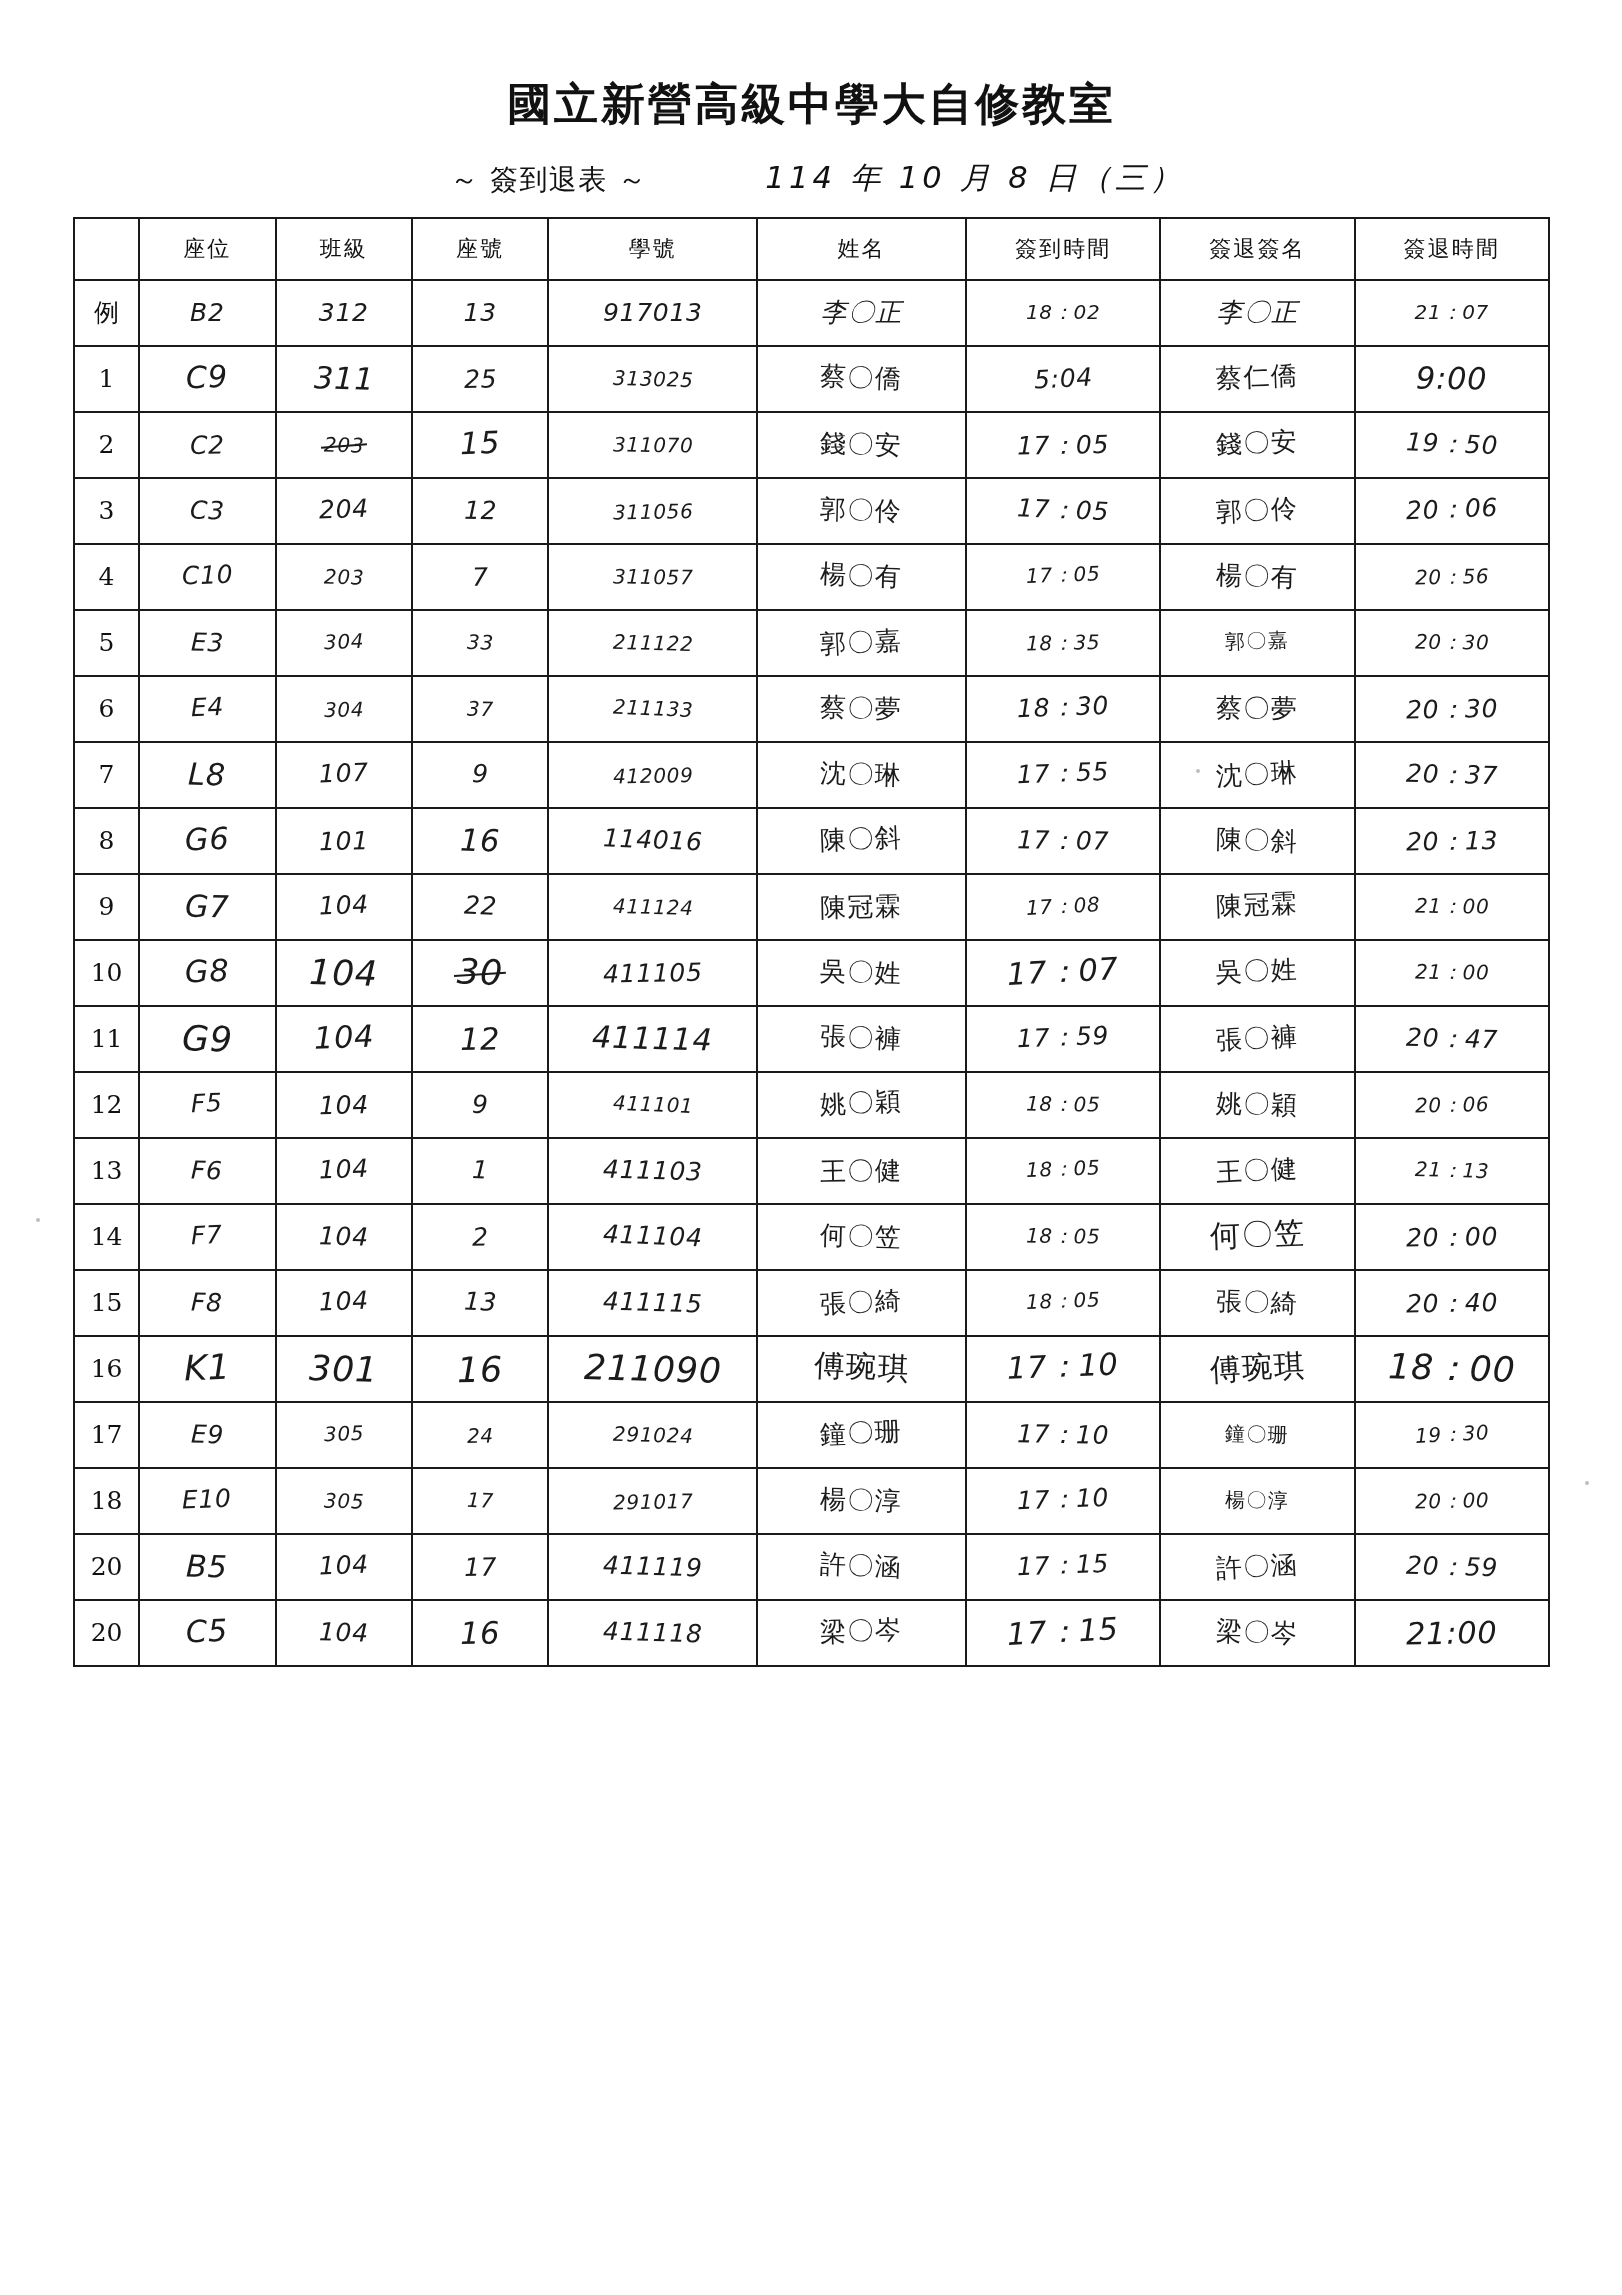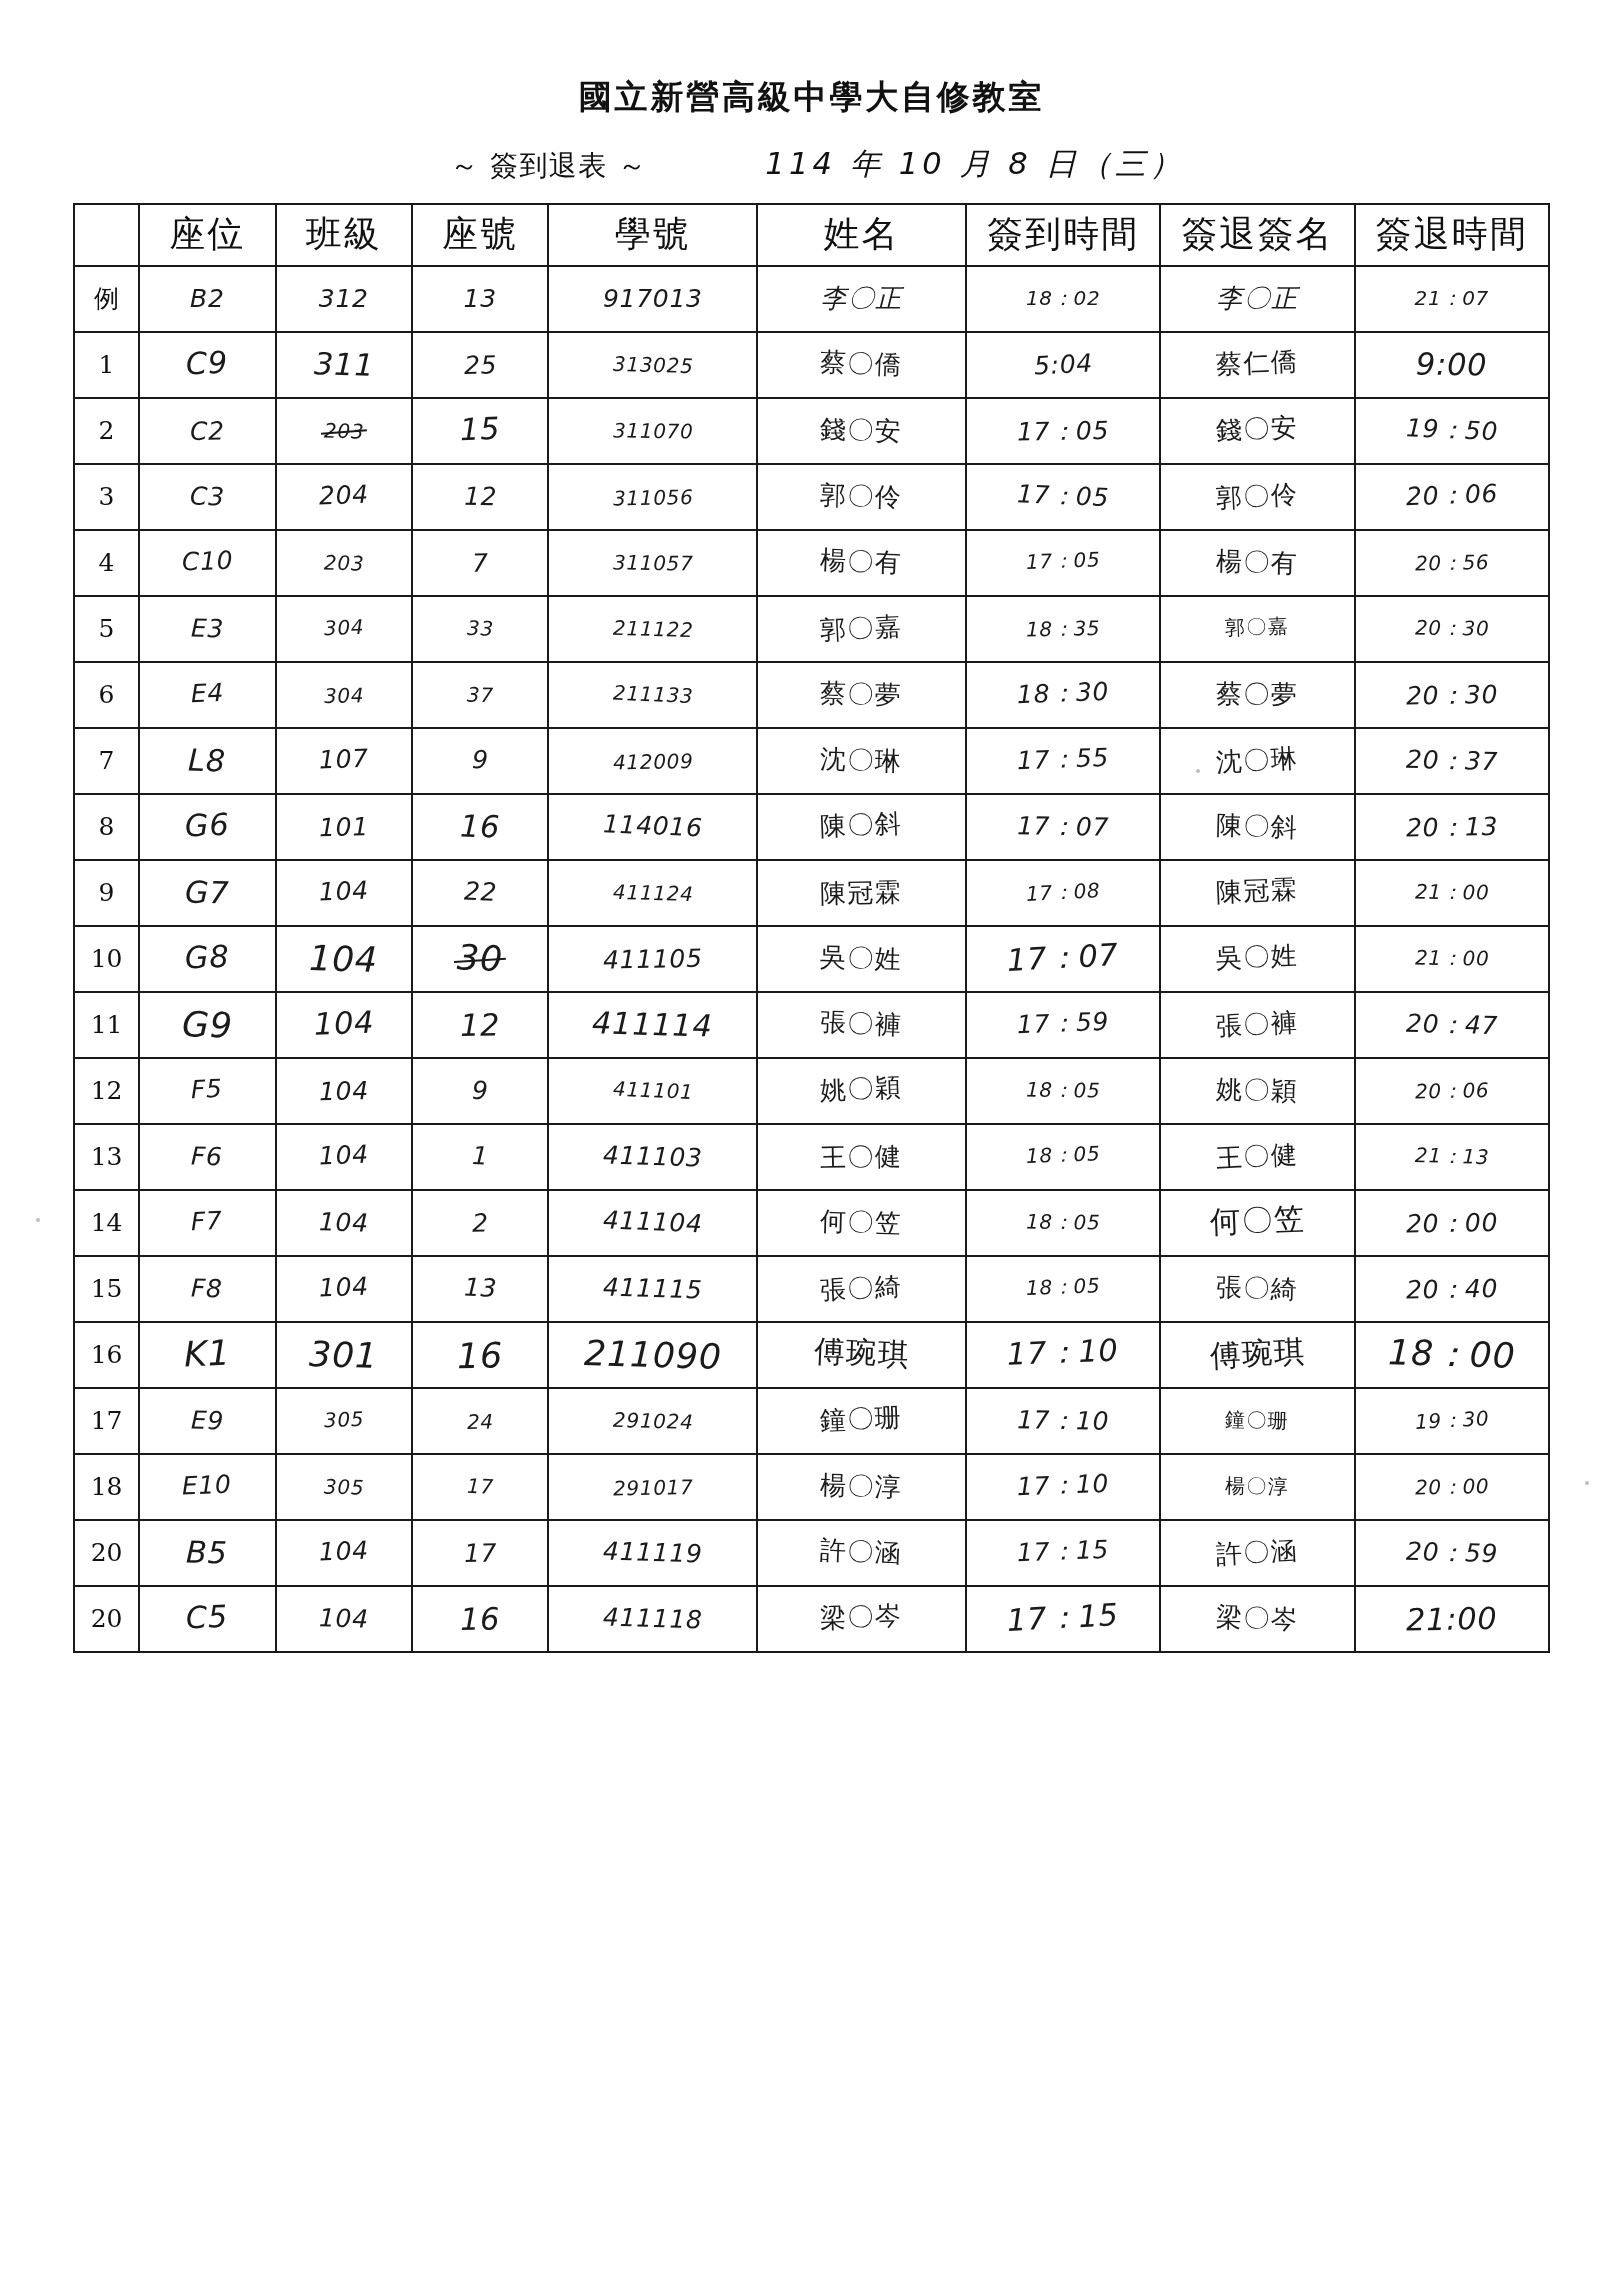--- a/index.html
+++ b/index.html
@@ -19,21 +19,21 @@
     position: relative;
     width: 1623px;
     height: 2295px;
     box-sizing: border-box;
     padding: 0;
   }
   .title {
     text-align: center;
     font-family: "DejaVu Serif", serif;
     font-weight: bold;
-    font-size: 33px;
+    font-size: 44px;
     letter-spacing: 2.8px;
     margin-top: 75px;
   }
   .subtitle-row {
     display: flex;
     align-items: flex-end;
     justify-content: center;
     margin-top: 23.6px;
     font-family: "DejaVu Serif", serif;
     font-size: 28px;
@@ -59,21 +59,21 @@
   table.signsheet td, table.signsheet th {
     border: 2.1px solid #1a1a1a;
     padding: 0;
     text-align: center;
     vertical-align: middle;
     font-weight: normal;
   }
   thead td {
     height: 60px;
     font-family: "DejaVu Serif", serif;
-    font-size: 36px;
+    font-size: 22px;
     letter-spacing: 2.1px;
   }
   tbody td {
     height: 64px;
   }
   .c-idx { width: 61px; }
   .c-seat { width: 130px; }
   .c-class { width: 130px; margin-left: 8px; }
   .c-num { width: 130px; }
   .c-sid { width: 200px; }

